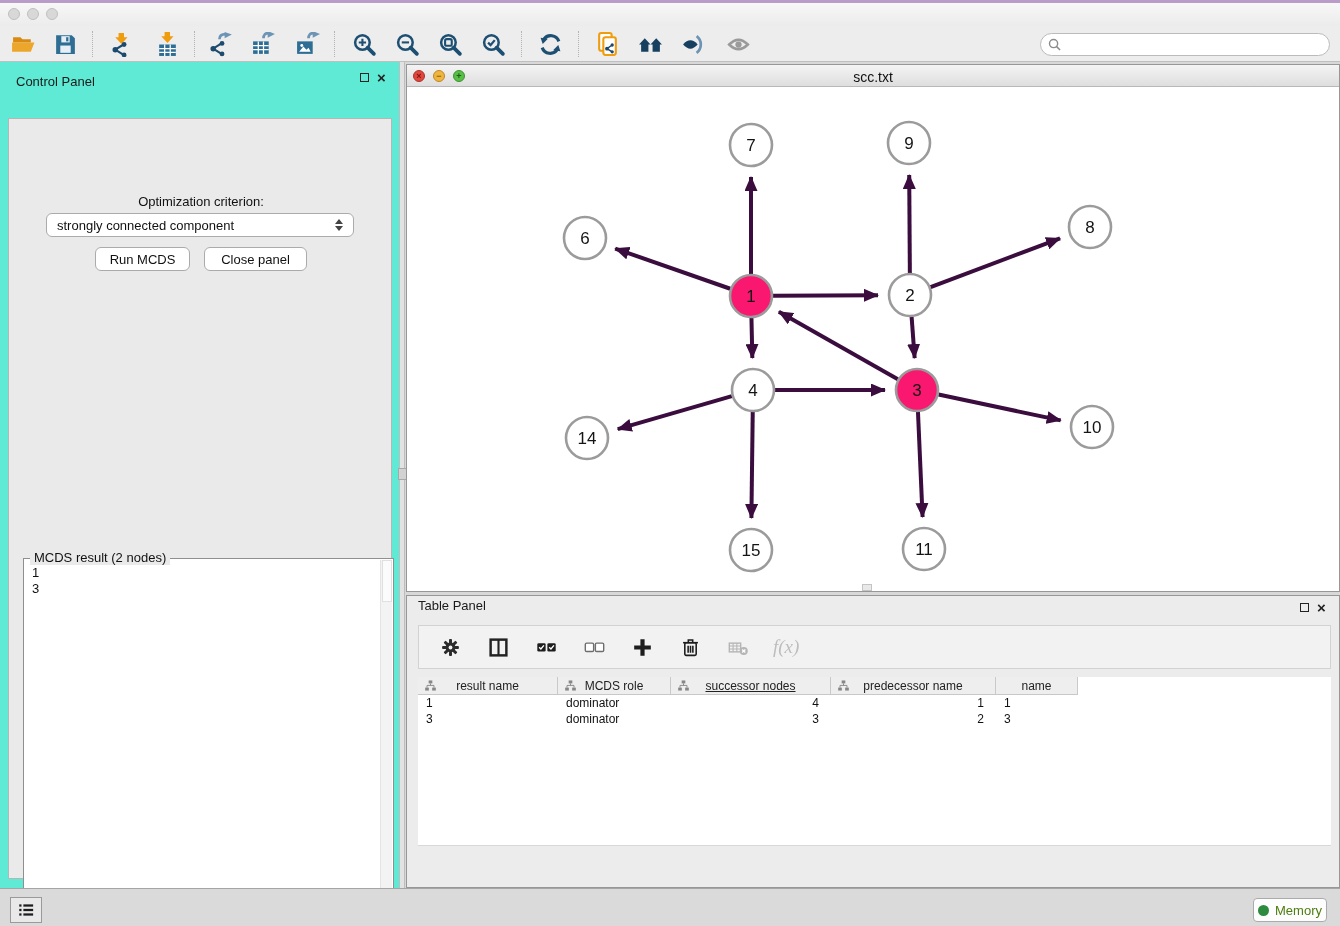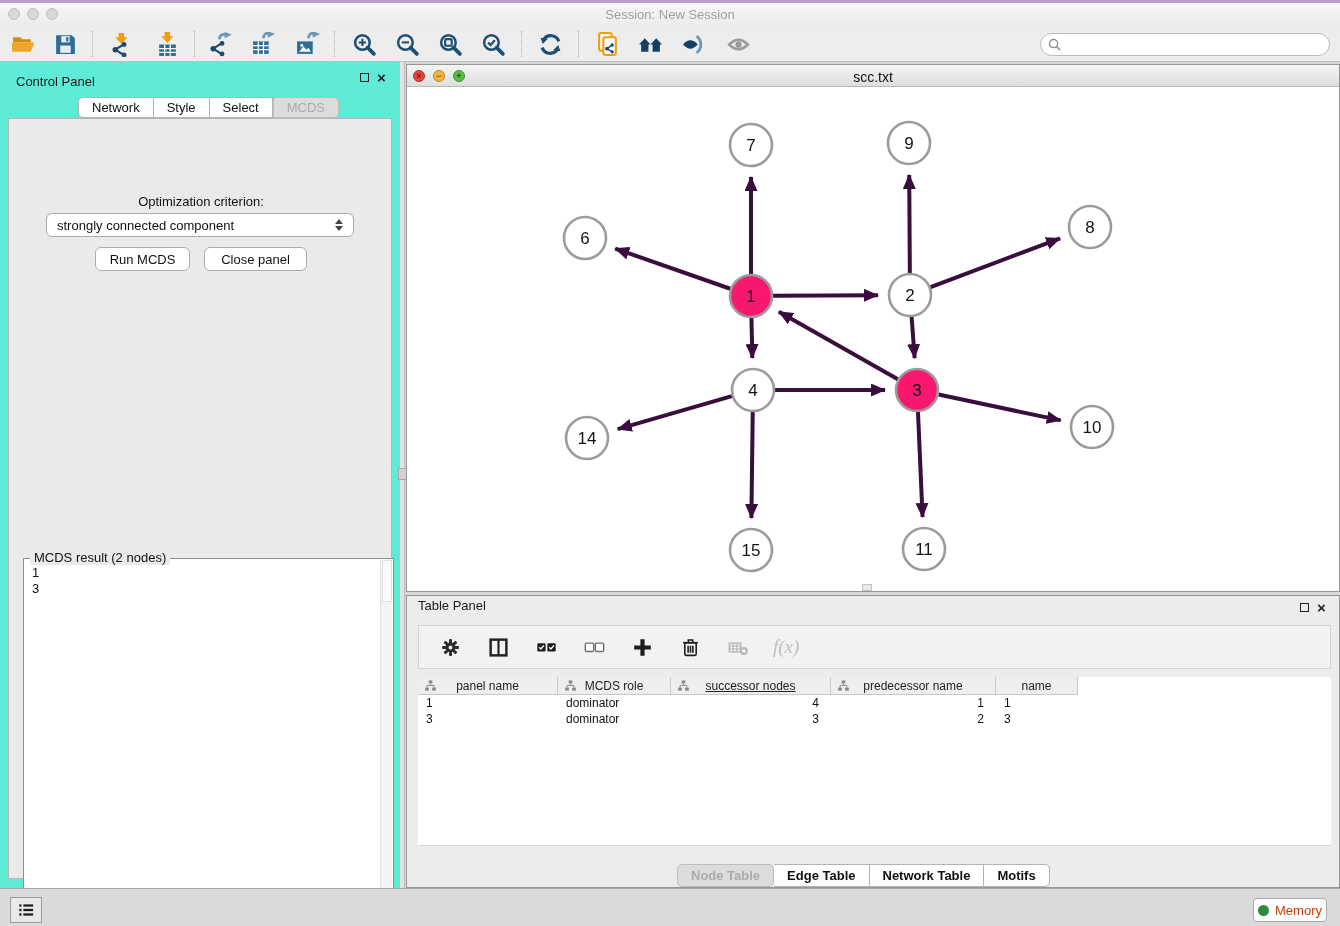--- a/index.html
+++ b/index.html
@@ -73,32 +73,31 @@
   .td.r { text-align:right; padding-right:12px; }
   #table-tabs { left:270px; top:268px; display:flex; }
   #table-tabs .ptab { font-weight:700; height:23px; line-height:21px; }
   #table-tabs .ptab.active { border-radius:5px; }
   #table-tabs .ptab:last-child { border-radius:0 5px 5px 0; }
 
   
   #statusbar { left:0; top:888px; width:1340px; height:38px; background:#dadada; border-top:1px solid #a5a5a5; }
   #list-btn { left:10px; top:8px; width:32px; height:26px; background:#e9e9e9; border:1px solid #9a9a9a; display:flex; align-items:center; justify-content:center; }
   #memory-btn { left:1253px; top:9px; width:74px; height:24px; background:#fdfdfd; border:1px solid #ababab; border-radius:4px;
-    display:flex; align-items:center; justify-content:center; gap:6px; font-size:13px; color:#c2410c; }
+    display:flex; align-items:center; justify-content:center; gap:6px; font-size:13px; color:#4d7c0f; }
   #memory-dot { width:11px; height:11px; border-radius:50%; background:#2d8a3e; }
 </style>
 </head>
 <body>
 
 <div id="top-strip" class="abs"></div>
 <div id="titlebar" class="abs">
   <span class="tl-dot abs" style="left:8px"></span>
   <span class="tl-dot abs" style="left:27px"></span>
   <span class="tl-dot abs" style="left:46px"></span>
-  <div id="title-text" class="abs">Session: New Session</div>
 </div>
 
 <div id="toolbar" class="abs">
   <span class="tbi abs" style="left:8px">
       <svg viewBox="0 0 24 24">
         <path d="M2 5h7l2 2h8v3H2z" fill="#d98a10"></path>
         <path d="M1 10h21.5l-3.5 9H1z" fill="#eda62c"></path>
       </svg>
     </span>
   <span class="tbi abs" style="left:50px">
@@ -235,21 +234,20 @@
 </div>
 
 <div id="control-panel" class="abs">
   <div class="abs" style="left:16px; top:10px">
     <span class="panel-title">Control Panel</span>
   </div>
   <div class="abs win-btns" style="left:360px; top:11px">
     <span class="float-ic"></span>
     <span class="close-ic">×</span>
   </div>
-  <div id="control-tabs" class="abs" style="left:78px; top:35px"><span class="ptab">Network</span><span class="ptab">Style</span><span class="ptab">Select</span><span class="ptab active">MCDS</span></div>
   <div id="cp-content" class="abs">
     <div id="opt-select" class="abs">
       <span>strongly connected component</span>
       <span class="spin">
           <span class="tri-up"></span>
           <span class="tri-dn"></span>
         </span>
     </div>
     <div id="opt-label" class="abs">Optimization criterion:</div>
     <div class="btn abs" style="left:86px; top:128px; width:95px">
@@ -424,21 +422,21 @@
   </div>
   <div id="tp-table" class="abs">
     <div id="tp-header" style="width: 660px;">
         <div class="th" style="width: 140px;">
           <svg viewBox="0 0 12 12">
             <rect x="4" y="0.5" width="4" height="3.2" fill="#868686"></rect>
             <path d="M6 3.7v2.2M2.2 8.3V5.9h7.6v2.4" stroke="#868686" fill="none"></path>
             <rect x="0.2" y="8.3" width="4" height="3.2" fill="#868686"></rect>
             <rect x="7.8" y="8.3" width="4" height="3.2" fill="#868686"></rect>
           </svg>
-          <span>panel name</span>
+          <span>result name</span>
         </div>
         <div class="th" style="width: 113px;">
           <svg viewBox="0 0 12 12">
             <rect x="4" y="0.5" width="4" height="3.2" fill="#868686"></rect>
             <path d="M6 3.7v2.2M2.2 8.3V5.9h7.6v2.4" stroke="#868686" fill="none"></path>
             <rect x="0.2" y="8.3" width="4" height="3.2" fill="#868686"></rect>
             <rect x="7.8" y="8.3" width="4" height="3.2" fill="#868686"></rect>
           </svg>
           <span>MCDS role</span>
         </div>
@@ -474,26 +472,20 @@
         </div>
         <div class="tr">
           <div class="td" style="width: 140px;">3</div>
           <div class="td" style="width: 113px;">dominator</div>
           <div class="td r" style="width: 160px;">3</div>
           <div class="td r" style="width: 165px;">2</div>
           <div class="td" style="width: 82px;">3</div>
         </div>
       </div>
   </div>
-  <div id="table-tabs" class="abs">
-      <span class="ptab active">Node Table</span>
-      <span class="ptab">Edge Table</span>
-      <span class="ptab">Network Table</span>
-      <span class="ptab">Motifs</span>
-    </div>
 </div>
 
 <div id="statusbar" class="abs">
   <div id="list-btn" class="abs">
     <svg width="18" height="18" viewBox="0 0 24 24" fill="#1d1d1d">
         <rect x="3" y="4.5" width="3" height="3"></rect>
         <rect x="8.5" y="4.5" width="13" height="3"></rect>
         <rect x="3" y="10.5" width="3" height="3"></rect>
         <rect x="8.5" y="10.5" width="13" height="3"></rect>
         <rect x="3" y="16.5" width="3" height="3"></rect>

